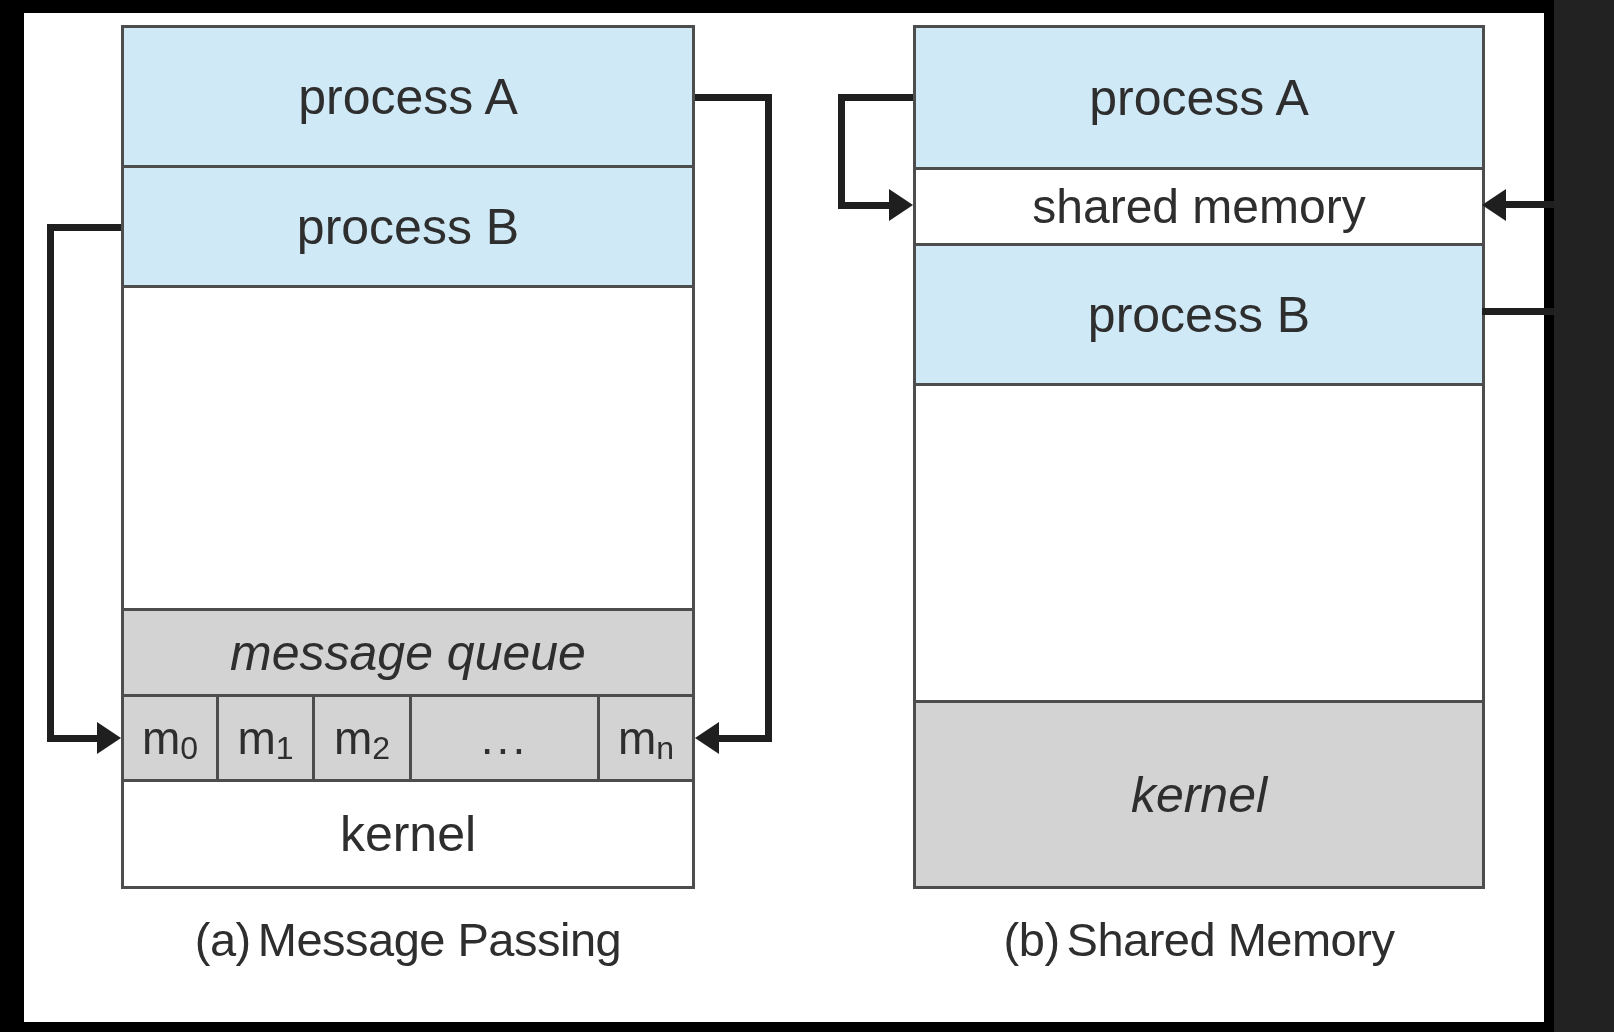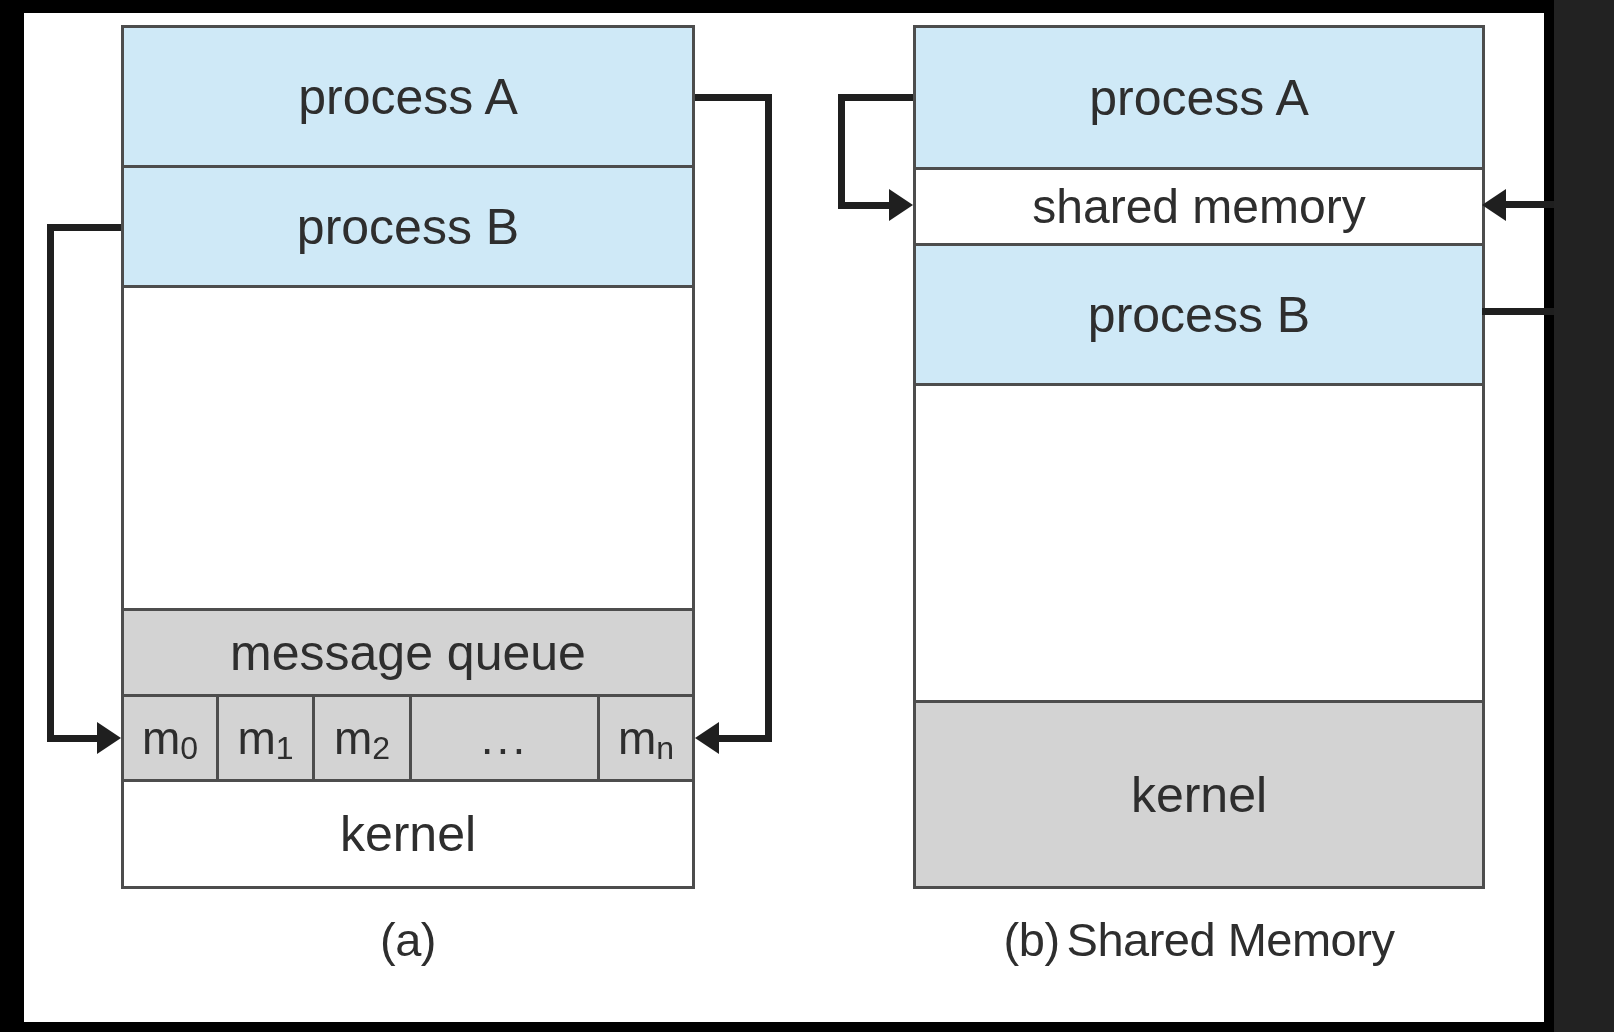--- a/index.html
+++ b/index.html
@@ -45,21 +45,21 @@
     display: flex;
     align-items: center;
     justify-content: center;
     color: var(--text);
     font-size: 50px;
     letter-spacing: 0px;
   }
   .blue { background: var(--process_fill); }
   .gray { background: var(--gray_fill); }
   .bb { border-bottom: 3px solid var(--line); }
-  .bt { border-top: 3px solid var(--line); }
+  .bt { border-top: 3px solid var(--line); font-style: italic; }
 
   
   .a-proc-a  { top: 0;     height: 140px; }
   .a-proc-b  { top: 140px; height: 120px; }
   .a-space   { top: 260px; height: 320px; }
   .a-mq      { top: 580px; height: 89px; }
   .a-cells   { top: 669px; height: 85px; }
   .a-kernel  { top: 754px; height: 104px; }
 
   
@@ -187,20 +187,21 @@
   <div class="seg a-l-h2"></div>
   <div class="head head-right a-l-hd"></div>
 
   <div class="seg a-r-h1"></div>
   <div class="seg a-r-v"></div>
   <div class="seg a-r-h2"></div>
   <div class="head head-left a-r-hd"></div>
 
   <div class="caption cap-a">
     <span>(a)</span>
+    <span>Message Passing</span>
   </div>
 
   <div class="ipc-box box-b">
     <div class="section blue bb b-proc-a">
       <span>process A</span>
     </div>
     <div class="section bb b-shared">
       <span>shared memory</span>
     </div>
     <div class="section blue bb b-proc-b">

